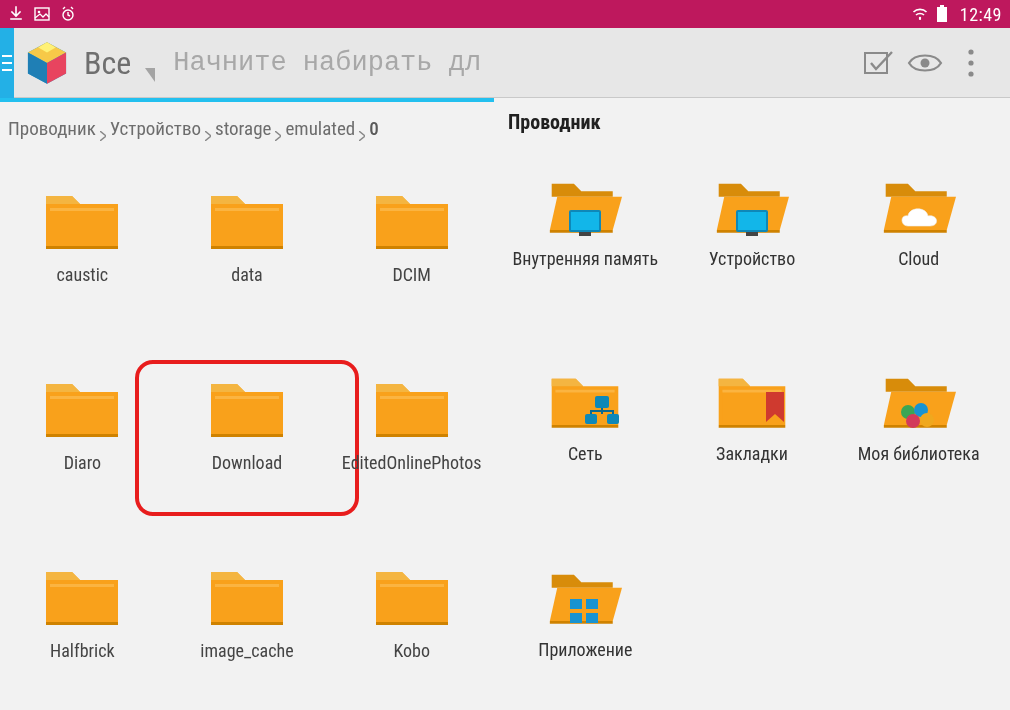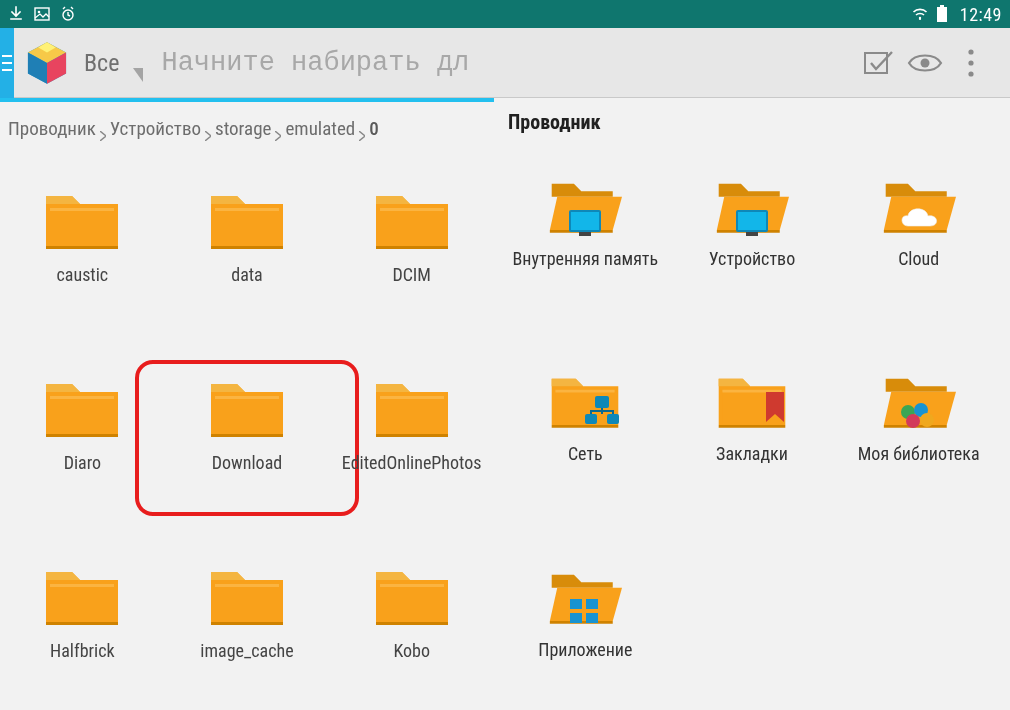--- a/index.html
+++ b/index.html
@@ -5,21 +5,21 @@
   * { box-sizing: border-box; margin: 0; padding: 0; }
   body {
     width: 1010px; height: 710px;
     font-family: "Roboto Condensed", "Arial Narrow", Arial, sans-serif;
     background: #f2f2f2;
     overflow: hidden;
   }
   
   .statusbar {
     height: 28px;
-    background: #0f766e;
+    background: #be185d;
     color: #fff;
     display: flex;
     align-items: center;
     padding: 0 8px;
     font-size: 17px;
   }
   .statusbar .left { display:flex; gap:10px; align-items:center; }
   .statusbar .right { margin-left:auto; display:flex; gap:8px; align-items:center; }
   .sb-glyph { width:16px; height:16px; display:inline-flex; align-items:center; justify-content:center; }
   .statusbar .time { font-size:18px; letter-spacing:0.5px; margin-left:4px;}
@@ -33,21 +33,21 @@
     border-bottom: 1px solid #c9c9c9;
   }
   .menu-tab {
     width: 14px; height: 70px;
     background: #23b0e6;
     display:flex; flex-direction:column; justify-content:center; gap:5px;
     padding-left:2px;
   }
   .menu-tab div { width:10px; height:2px; background:#fff; }
   .app-logo { width:58px; height:58px; margin:0 8px 0 4px; display:flex; align-items:center; justify-content:center; }
-  .title-box { font-size:24px; color:#6f6f6f; font-weight:400; margin-right:4px; }
+  .title-box { font-size:32px; color:#6f6f6f; font-weight:400; margin-right:4px; }
   .dropdown-tri {
     width: 0; height:0; border-left:10px solid transparent; border-top:14px solid #a4a4a4;
     margin: 24px 18px 0 10px;
   }
   .search-input {
     flex: 0 0 210px;
     border:none; background:transparent;
     font-size:27px; color:#9b9b9b;
     outline:none;
     font-family: Liberation Mono, monospace;

